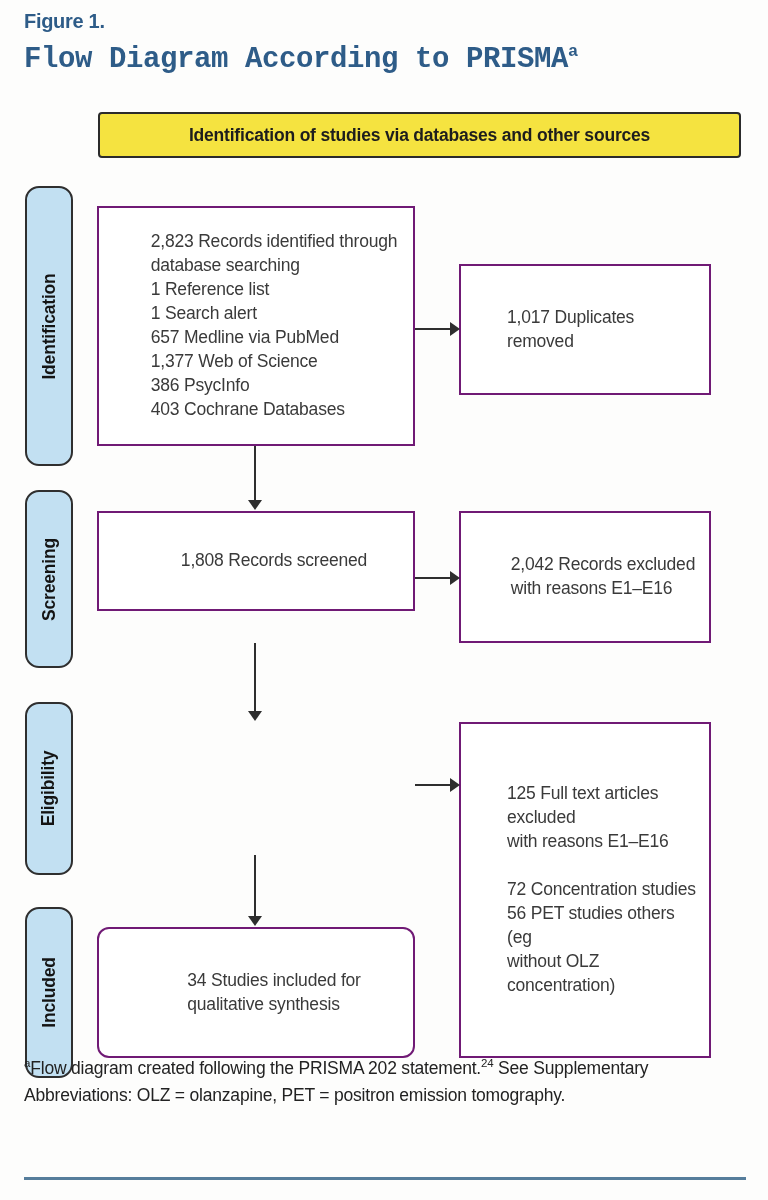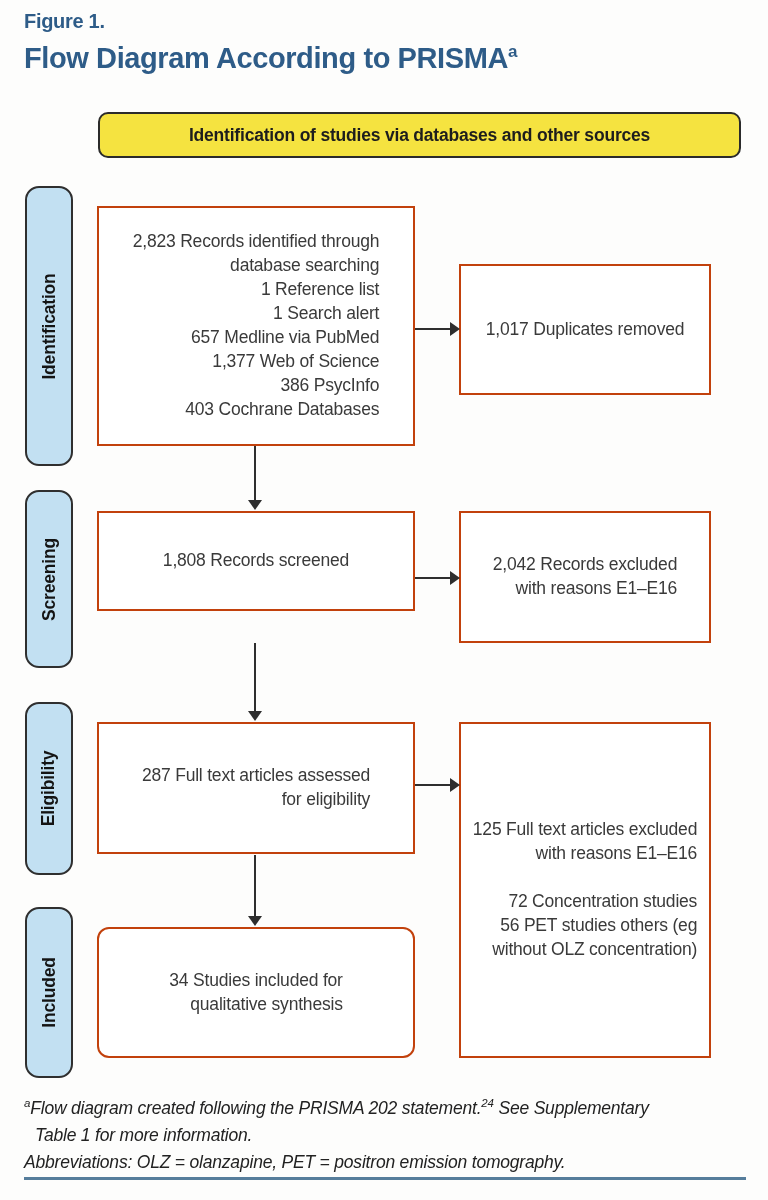--- a/index.html
+++ b/index.html
@@ -21,28 +21,29 @@
     position: absolute; left: 24px; top: 10px;
     font-size: 20px; font-weight: bold;
     color: var(--title-blue, #2E5C88);
     letter-spacing: -0.3px;
   }
   .figure-title {
     position: absolute; left: 24px; top: 42px;
     font-size: 29px; font-weight: bold;
     color: var(--title-blue, #2E5C88);
     letter-spacing: -0.4px;
+    font-family: Liberation Mono, monospace;
   }
   .figure-title sup { font-size: 17px; }
 
   
   .banner {
     position: absolute; left: 98px; top: 112px; width: 643px; height: 46px;
     background: var(--banner-yellow, #F5E340);
-    border: 2px solid #2b2b2b; border-radius: 10px;
+    border: 2px solid #2b2b2b; border-radius: 4px;
     display: flex; align-items: center; justify-content: center;
     font-size: 17.5px; font-weight: bold; color: #1d1d1d;
     letter-spacing: -0.2px;
   }
 
   
   .stage {
     position: absolute; left: 25px; width: 48px;
     background: var(--stage-blue, #C2E0F2);
     border: 2px solid #2f2f2f; border-radius: 14px;
@@ -56,23 +57,24 @@
   }
   .stage-identification { top: 186px; height: 280px; }
   .stage-screening      { top: 490px; height: 178px; }
   .stage-eligibility    { top: 702px; height: 173px; }
   .stage-included       { top: 907px; height: 171px; }
 
   
   .fbox {
     position: absolute;
     background: #fff;
-    border: 2px solid #c2410c;
+    border: 2px solid #701a75;
     display: flex; align-items: center; justify-content: center;
-    text-align: right;
+    text-align: left;
+    padding-left: 36px;
   }
   .fbox .box-text {
     white-space: pre-line;
     font-size: 17.5px; line-height: 1.37; color: #3a3a3a;
     letter-spacing: -0.2px;
     padding: 4px 10px;
   }
   .mcol { left: 97px;  width: 318px; }
   .scol { left: 459px; width: 252px; }
   .box-identification    { top: 206px; height: 240px; }
@@ -98,24 +100,23 @@
   }
   .v1 { top: 446px; height: 55px; }  .v1h { top: 500px; }
   .v2 { top: 643px; height: 69px; }  .v2h { top: 711px; }
   .v3 { top: 855px; height: 62px; }  .v3h { top: 916px; }
   .h1 { top: 328px; } .h1h { top: 322px; }
   .h2 { top: 577px; } .h2h { top: 571px; }
   .h3 { top: 784px; } .h3h { top: 778px; }
 
   
   .footnotes {
-    position: absolute; left: 24px; top: 1090px; width: 722px;
+    position: absolute; left: 24px; top: 1050px; width: 722px;
     font-size: 17.5px; color: #222; line-height: 27px;
     letter-spacing: -0.2px;
-    font-style: italic;
   }
   .footnotes sup { font-size: 11.5px; }
   .fn-line2 { padding-left: 11px; }
   .bottom-rule {
     position: absolute; left: 24px; top: 1177px; width: 722px; height: 3px;
     background: var(--rule-blue, #567D9B);
   }
 </style>
 </head>
 <body>
@@ -148,24 +149,20 @@
 1 Reference list
 1 Search alert
 657 Medline via PubMed
 1,377 Web of Science
 386 PsycInfo
 403 Cochrane Databases</div>
   </div>
   <div class="fbox mcol box-screened">
     <div class="box-text">1,808 Records screened</div>
   </div>
-  <div class="fbox mcol box-fulltext">
-    <div class="box-text">287 Full text articles assessed
-for eligibility</div>
-  </div>
   <div class="fbox mcol box-included">
     <div class="box-text">34 Studies included for
 qualitative synthesis</div>
   </div>
 
   <div class="fbox scol box-duplicates">
     <div class="box-text">1,017 Duplicates removed</div>
   </div>
   <div class="fbox scol box-records-excluded">
     <div class="box-text">2,042 Records excluded
@@ -189,19 +186,18 @@
 
   <div class="hline h1"></div>
   <div class="head-right h1h"></div>
   <div class="hline h2"></div>
   <div class="head-right h2h"></div>
   <div class="hline h3"></div>
   <div class="head-right h3h"></div>
 
   <div class="footnotes">
     <div class="fn-line1"><sup>a</sup><span>Flow diagram created following the PRISMA 202 statement.</span><sup>24</sup><span> See Supplementary</span></div>
-    <div class="fn-line2">Table 1 for more information.</div>
     <div class="fn-line3">Abbreviations: OLZ = olanzapine, PET = positron emission tomography.</div>
   </div>
 
   <div class="bottom-rule"></div>
 
 </div>
 
 </body></html>

